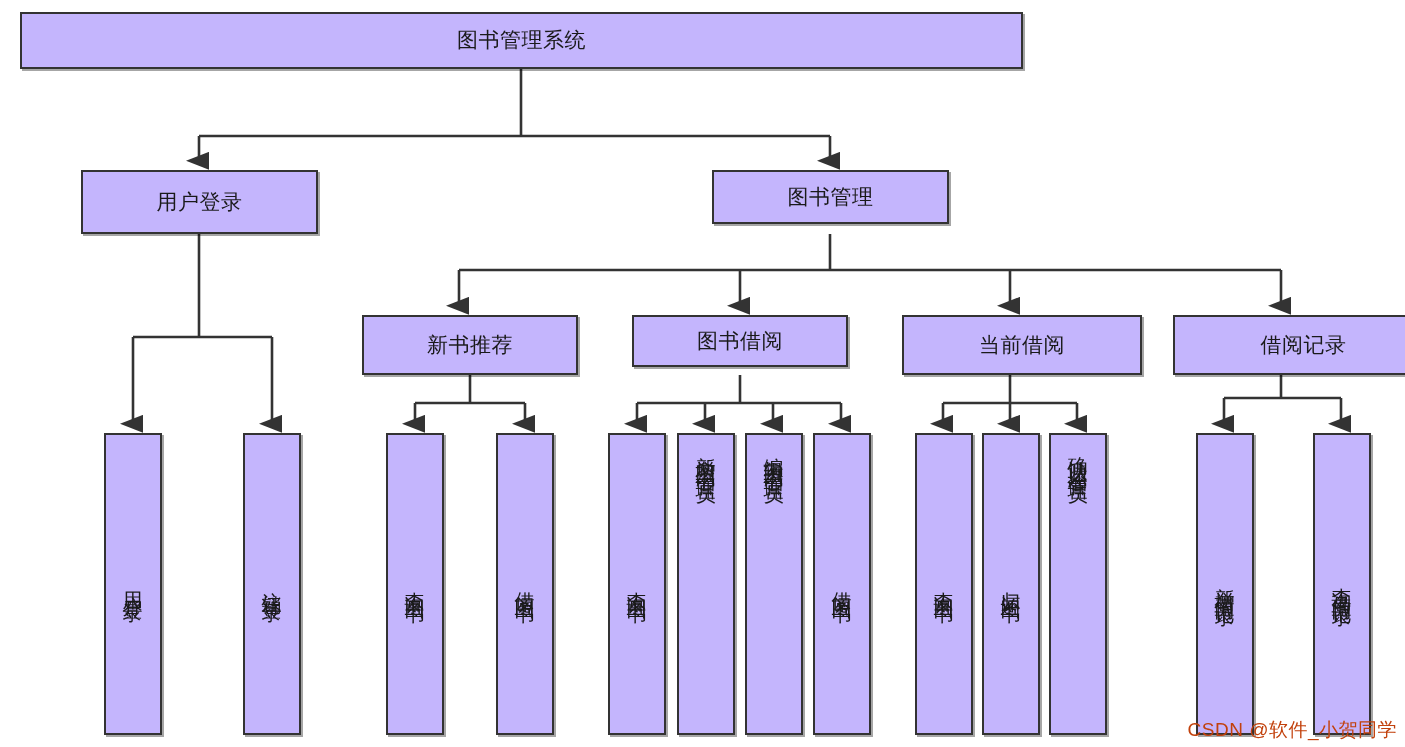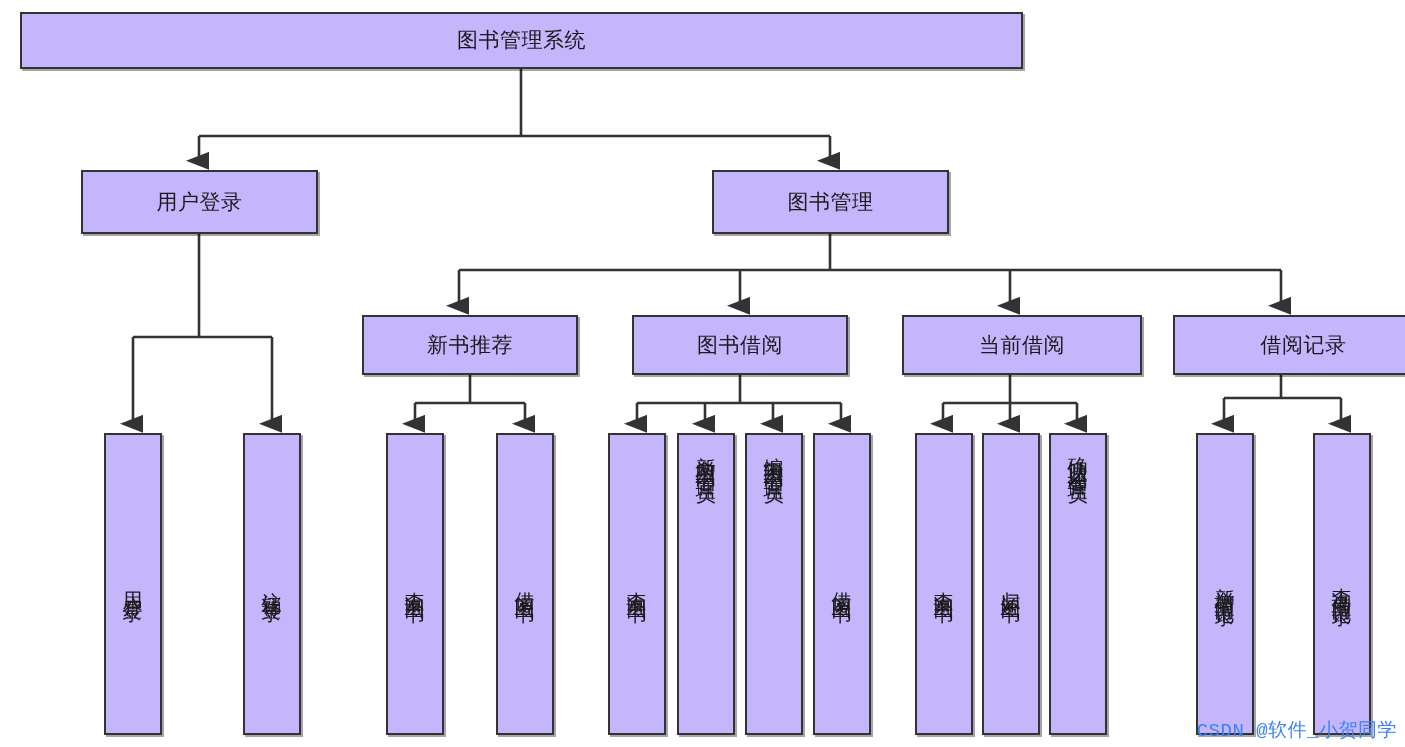--- a/index.html
+++ b/index.html
@@ -59,24 +59,24 @@
     top: 0;
     width: 1405px;
     height: 747px;
     pointer-events: none;
   }
   .watermark {
     position: absolute;
     right: 8px;
     bottom: 4px;
     font-size: 19px;
-    color: #3b82f6;
+    color: #c2410c;
     letter-spacing: 0.5px;
     white-space: nowrap;
-    font-family: Liberation Mono, monospace;
+    font-family: Liberation Sans, sans-serif;
   }
 </style>
 </head>
 <body>
 
 <div id="canvas">
 
   <svg id="edges" viewBox="0 0 1405 747">
     <defs>
       <marker id="arrow" markerWidth="10" markerHeight="10" refX="3.2" refY="4" orient="auto" markerUnits="strokeWidth">
@@ -130,28 +130,28 @@
     </g>
   </svg>
 
   <div class="node shadow" style="left:20px; top:12px; width:1003px; height:57px;">
     <span class="node-label">图书管理系统</span>
   </div>
 
   <div class="node shadow" style="left:81px; top:170px; width:237px; height:64px;">
     <span class="node-label">用户登录</span>
   </div>
-  <div class="node shadow" style="left:712px; top:170px; width:237px; height:64px;">
+  <div class="node shadow" style="left:712px; top:170px; width:237px; height:54px;">
     <span class="node-label">图书管理</span>
   </div>
 
   <div class="node shadow" style="left:362px; top:315px; width:216px; height:60px;align-items:center;">
     <span class="node-label">新书推荐</span>
   </div>
-  <div class="node shadow" style="left:632px; top:315px; width:216px; height:60px;">
+  <div class="node shadow" style="left:632px; top:315px; width:216px; height:52px;">
     <span class="node-label">图书借阅</span>
   </div>
   <div class="node shadow" style="left:902px; top:315px; width:240px; height:60px;">
     <span class="node-label">当前借阅</span>
   </div>
   <div class="node shadow" style="left:1173px; top:315px; width:261px; height:60px;">
     <span class="node-label">借阅记录</span>
   </div>
 
   <div class="node shadow vert centered" style="left:104px; top:433px; width:58px; height:302px;">

